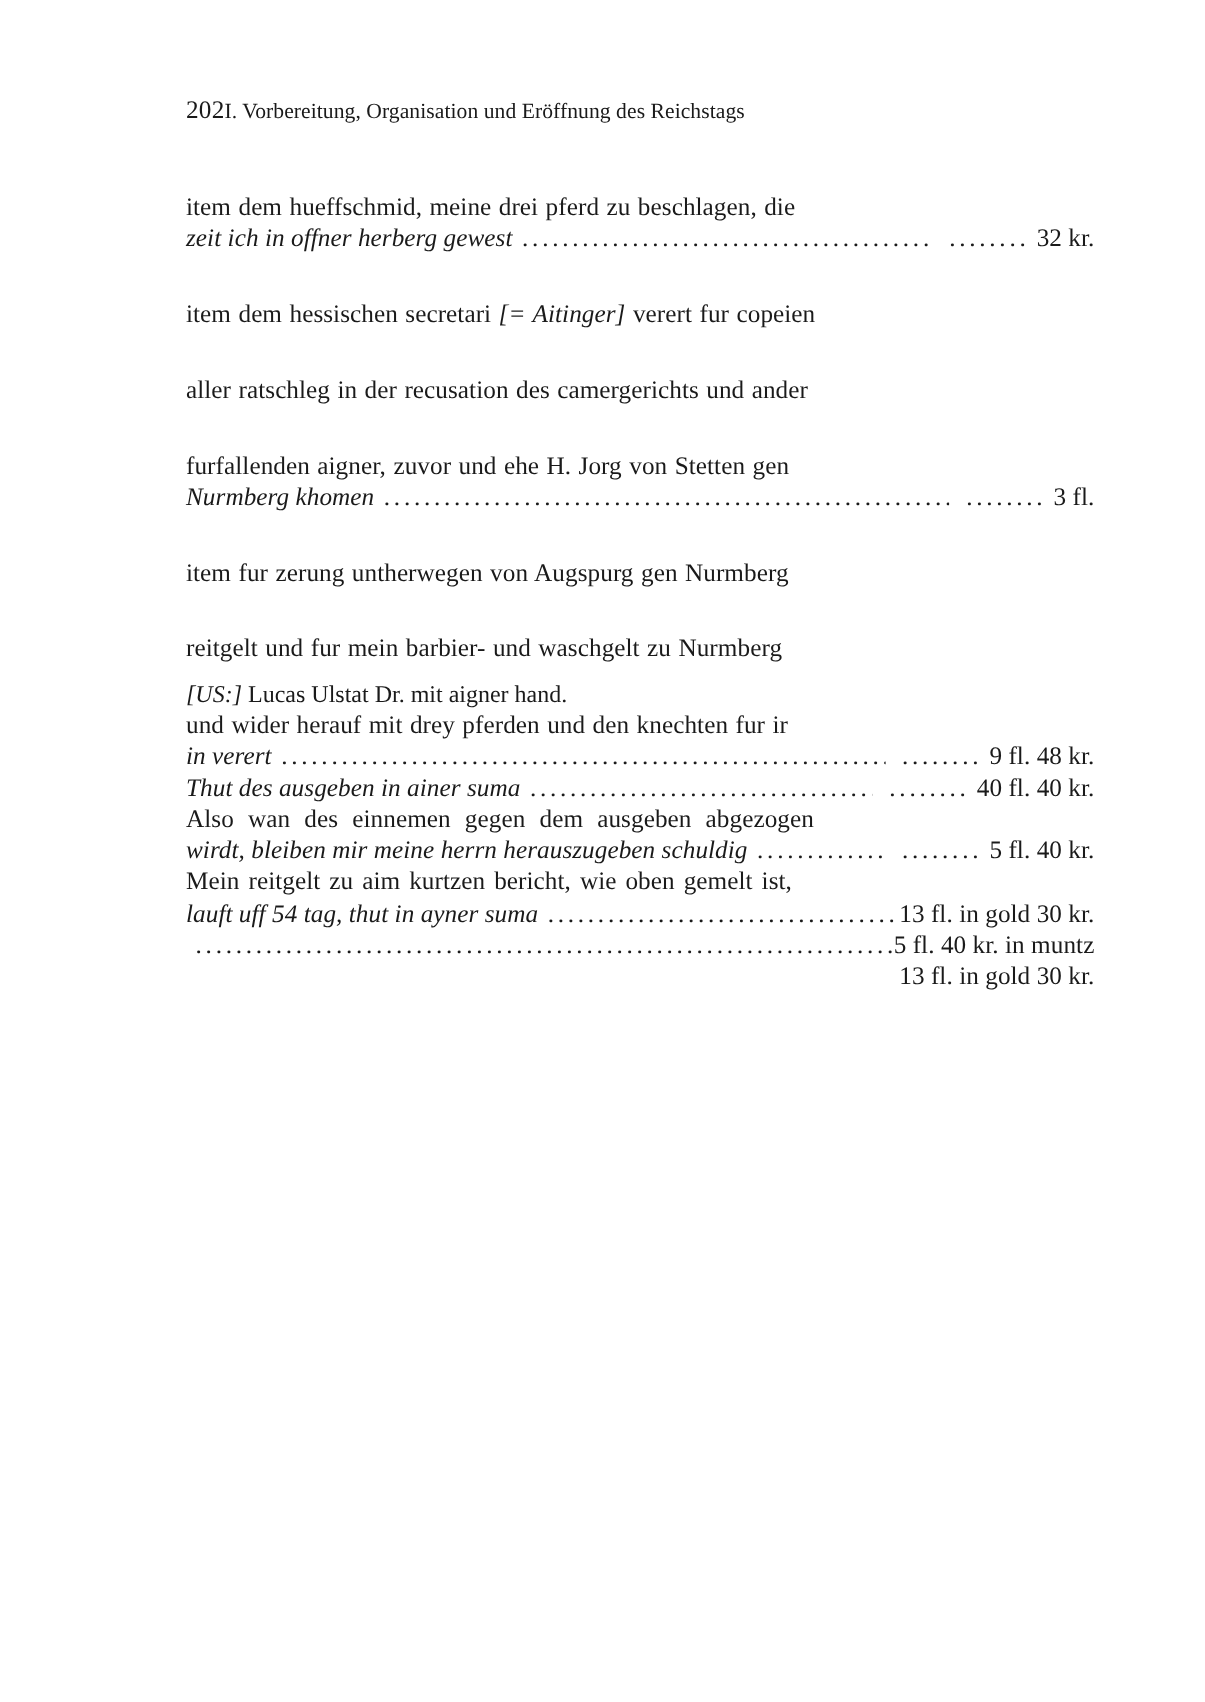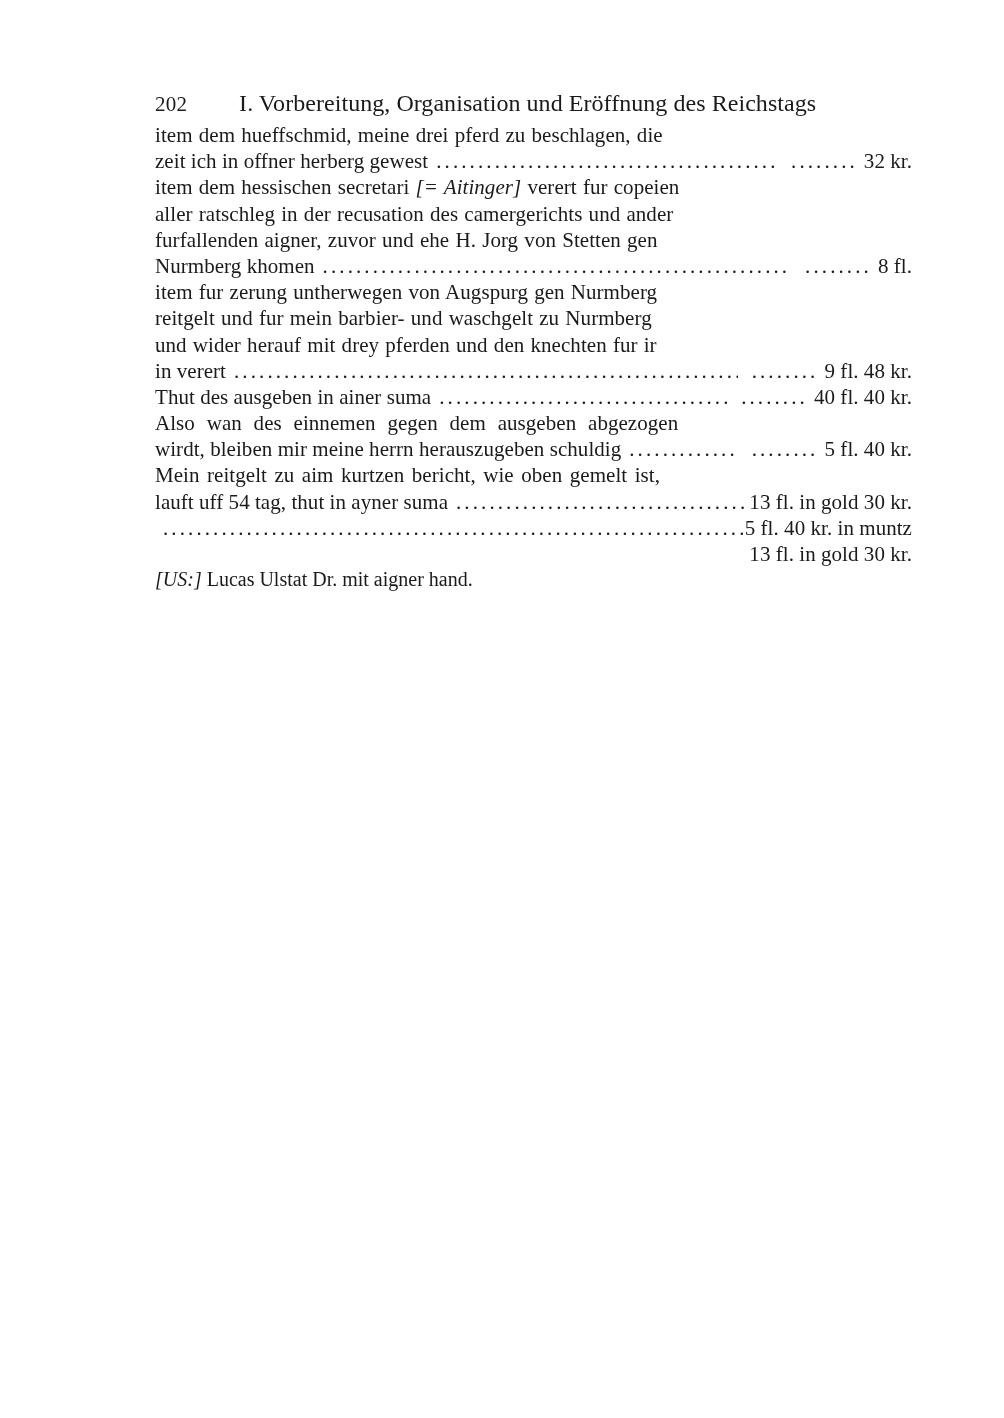--- a/index.html
+++ b/index.html
@@ -21,35 +21,34 @@
     left: 0; top: 0;
     width: 1004px;
     height: 1418px;
     background: #ffffff;
   }
 
   
   .runhead {
     position: absolute;
     left: 155px;
-    top: 90px;
+    top: 78px;
     width: 760px;
     height: 26px;
     display: flex;
     align-items: baseline;
   }
   .folio {
     font-size: 21px;
     line-height: 26px;
     letter-spacing: 0.2px;
   }
   .runtitle {
-    font-size: 24px;
+    font-size: 18px;
     line-height: 26px;
-    margin-left: 52px;
     letter-spacing: 0.05px;
     white-space: nowrap;
   }
 
   
   .textblock {
     position: absolute;
     left: 155px;
     top: 122px;
     width: 757px;
@@ -63,21 +62,21 @@
     white-space: nowrap;
     letter-spacing: 0.05px;
   }
 
   
   .ln.entry {
     display: flex;
     align-items: baseline;
     width: 757px;
   }
-  .ln .lbl { flex: 0 0 auto; }
+  .ln .lbl { flex: 0 0 auto; font-style: italic; }
   .ln .amt { flex: 0 0 auto; text-align: left; }
 
   .leaders {
     flex: 1 1 auto;
     overflow: hidden;
     white-space: nowrap;
     font-size: 21px;
     letter-spacing: 3.1px;
     padding: 0 6px 0 8px;
     color: #1a1a1a;
@@ -94,21 +93,21 @@
   .leaders.split .gap { flex: 0 0 14px; }
   .leaders.split .run2 {
     flex: 0 0 auto;
     overflow: hidden;
     white-space: nowrap;
   }
 
   
   .ln.just-wide { word-spacing: 6.5px; }
   .ln.just-mid  { word-spacing: 2.2px; }
-  .ln.just-slim { word-spacing: 0.9px; }
+  .ln.just-slim { word-spacing: 0.9px; margin-top: 37px; }
 
   .ital { font-style: italic; }
 
   
   .ln.tail {
     text-align: right;
     width: 757px;
   }
 
   .sig {
@@ -158,21 +157,21 @@
       <span>furfallenden aigner, zuvor und ehe H. Jorg von Stetten gen</span>
     </div>
 
     <div class="ln entry">
       <span class="lbl">Nurmberg khomen</span>
       <span class="leaders split">
           <span class="run1">............................................................................................................................................................................................................................</span>
           <span class="gap"></span>
           <span class="run2">........</span>
         </span>
-      <span class="amt">8 fl.</span>
+      <span class="amt">3 fl.</span>
     </div>
 
     <div class="ln just-slim">
       <span>item fur zerung untherwegen von Augspurg gen Nurmberg</span>
     </div>
 
     <div class="ln just-slim">
       <span>reitgelt und fur mein barbier- und waschgelt zu Nurmberg</span>
     </div>
 

